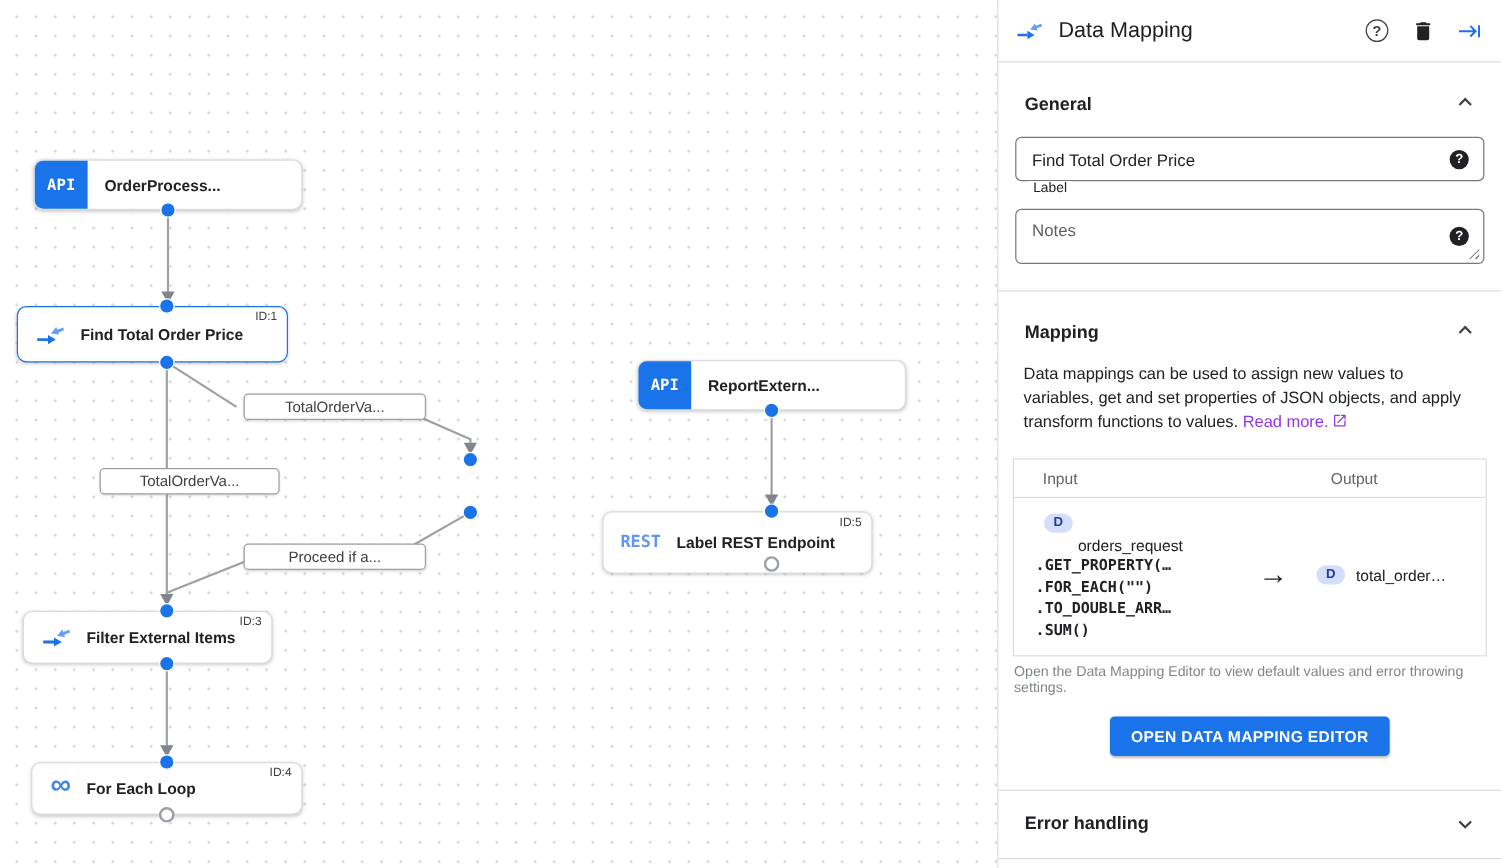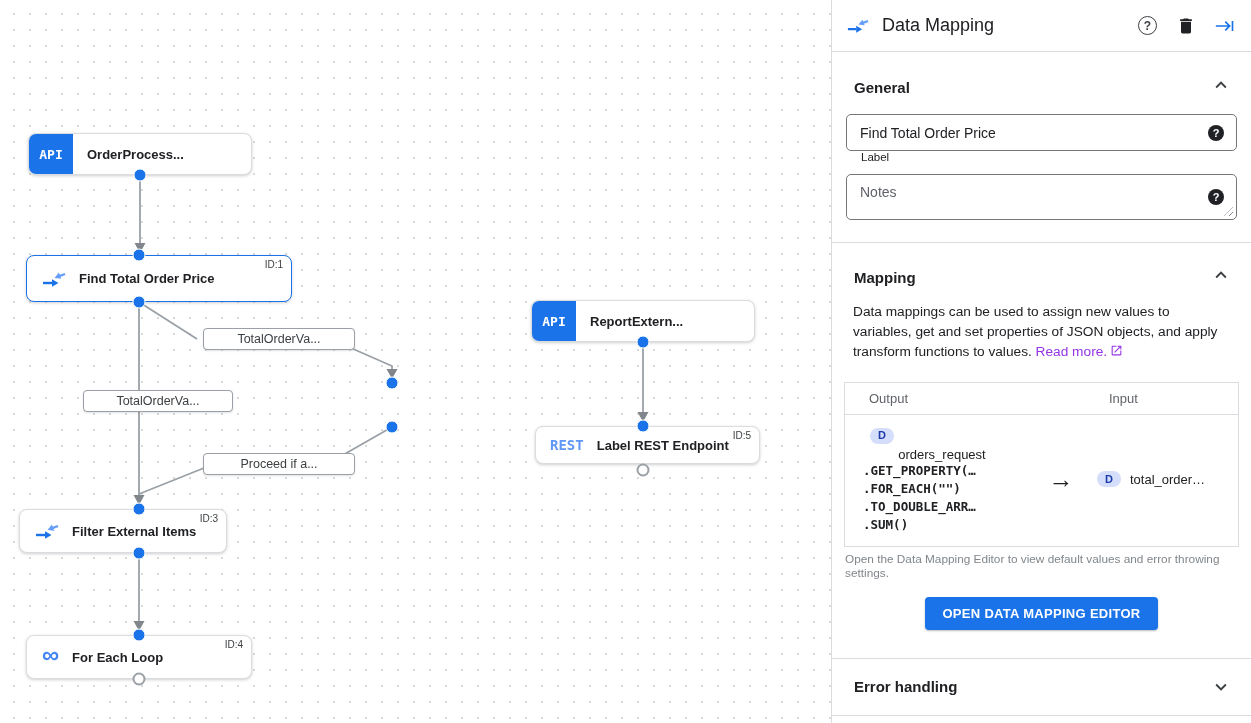--- a/index.html
+++ b/index.html
@@ -153,35 +153,35 @@
       <polygon points="133.5,621 144.5,621 139,631"></polygon>
       <polygon points="637.5,412 648.5,412 643,422"></polygon>
     </g>
   </svg>
 
   <div class="node" style="left:28px;top:133px;width:224px;height:42px">
     <div class="api-badge">API</div>
     <div class="node-title after-badge">OrderProcess...</div>
   </div>
 
-  <div class="node selected" style="left:26px;top:255px;width:266px;height:47px">
+  <div class="node selected" style="left:14px;top:255px;width:226px;height:47px">
     <span class="id-tag">ID:1</span>
     <svg class="dm-icon iconpad glyph">
         <use href="#icon-dm"></use>
       </svg>
     <div class="node-title gap">Find Total Order Price</div>
   </div>
 
 
   <div class="node" style="left:531px;top:300px;width:224px;height:42px">
     <div class="api-badge">API</div>
     <div class="node-title after-badge">ReportExtern...</div>
   </div>
 
-  <div class="node" style="left:535px;top:426px;width:225px;height:38px">
+  <div class="node" style="left:502px;top:426px;width:225px;height:52px">
     <span class="id-tag">ID:5</span>
     <div class="rest-badge">REST</div>
     <div class="node-title gap">Label REST Endpoint</div>
   </div>
 
   <div class="node" style="left:19px;top:509px;width:208px;height:44px">
     <span class="id-tag">ID:3</span>
     <svg class="dm-icon iconpad glyph">
         <use href="#icon-dm"></use>
       </svg>
@@ -266,22 +266,22 @@
 
   <p class="map-desc">
     <span>Data mappings can be used to assign new values to variables, get and set properties of JSON objects, and apply transform functions to values.</span>
     <span class="read-more">Read more.</span><svg class="ext-icon glyph" style="display:inline" width="13" height="13" viewBox="0 0 24 24">
         <use href="#icon-open-new" fill="#9334e6"></use>
       </svg>
   </p>
 
   <div class="map-table">
     <div class="map-head">
+      <div>Input</div>
       <div>Output</div>
-      <div>Input</div>
     </div>
     <div class="map-body">
       <div class="in-col">
         <span class="chip chip-indent">D</span>
         <div class="var-name">orders_request</div>
         <div class="code-line">.GET_PROPERTY(…</div>
         <div class="code-line">.FOR_EACH("")</div>
         <div class="code-line">.TO_DOUBLE_ARR…</div>
         <div class="code-line">.SUM()</div>
       </div>

